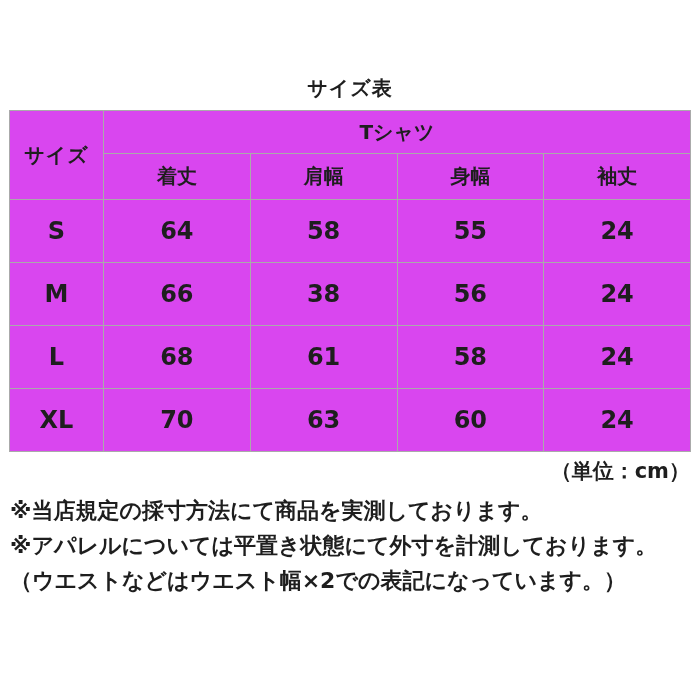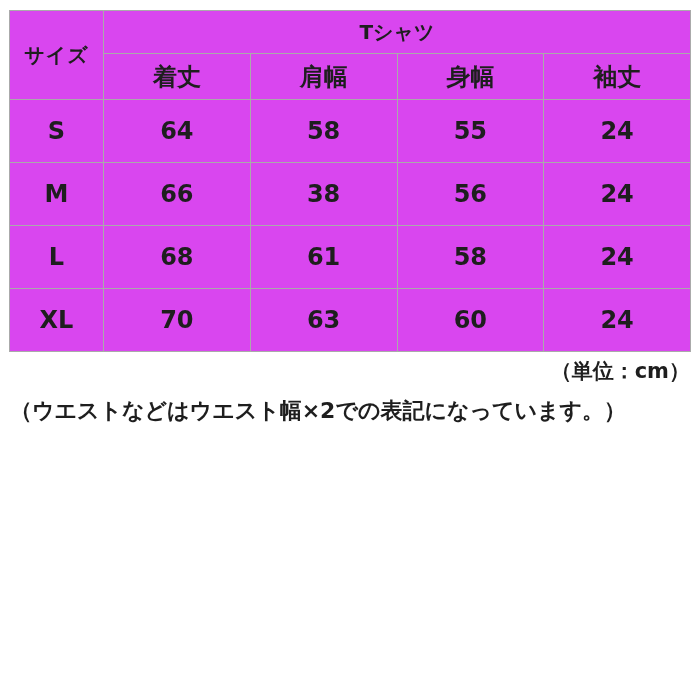--- a/index.html
+++ b/index.html
@@ -43,21 +43,21 @@
     vertical-align: middle;
     padding: 0;
     font-weight: bold;
   }
   .size-table .row-group th {
     height: 42px;
     font-size: 20px;
   }
   .size-table .row-subheader th {
     height: 45px;
-    font-size: 24px;
+    font-size: 20px;
   }
   .size-table .corner {
     font-size: 20px;
     letter-spacing: 1px;
   }
   .size-table tbody th,
   .size-table tbody td {
     height: 62px;
     font-size: 24px;
   }
@@ -76,20 +76,21 @@
     font-size: 22px;
     line-height: 35px;
     white-space: nowrap;
   }
 </style>
 </head>
 <body>
 
 <div class="page">
 
+  <h1 class="title">サイズ表</h1>
 
   <table class="size-table">
     <colgroup>
       <col style="width:94px">
       <col style="width:146.75px">
       <col style="width:146.75px">
       <col style="width:146.75px">
       <col style="width:146.75px">
     </colgroup>
     <thead>
@@ -132,16 +133,18 @@
         <td>63</td>
         <td>60</td>
         <td>24</td>
       </tr>
     </tbody>
   </table>
 
   <div class="unit-note">（単位：cm）</div>
 
   <div class="notes">
+    <p>※当店規定の採寸方法にて商品を実測しております。</p>
+    <p>※アパレルについては平置き状態にて外寸を計測しております。</p>
     <p>（ウエストなどはウエスト幅×2での表記になっています。）</p>
   </div>
 
 </div>
 
 </body></html>

